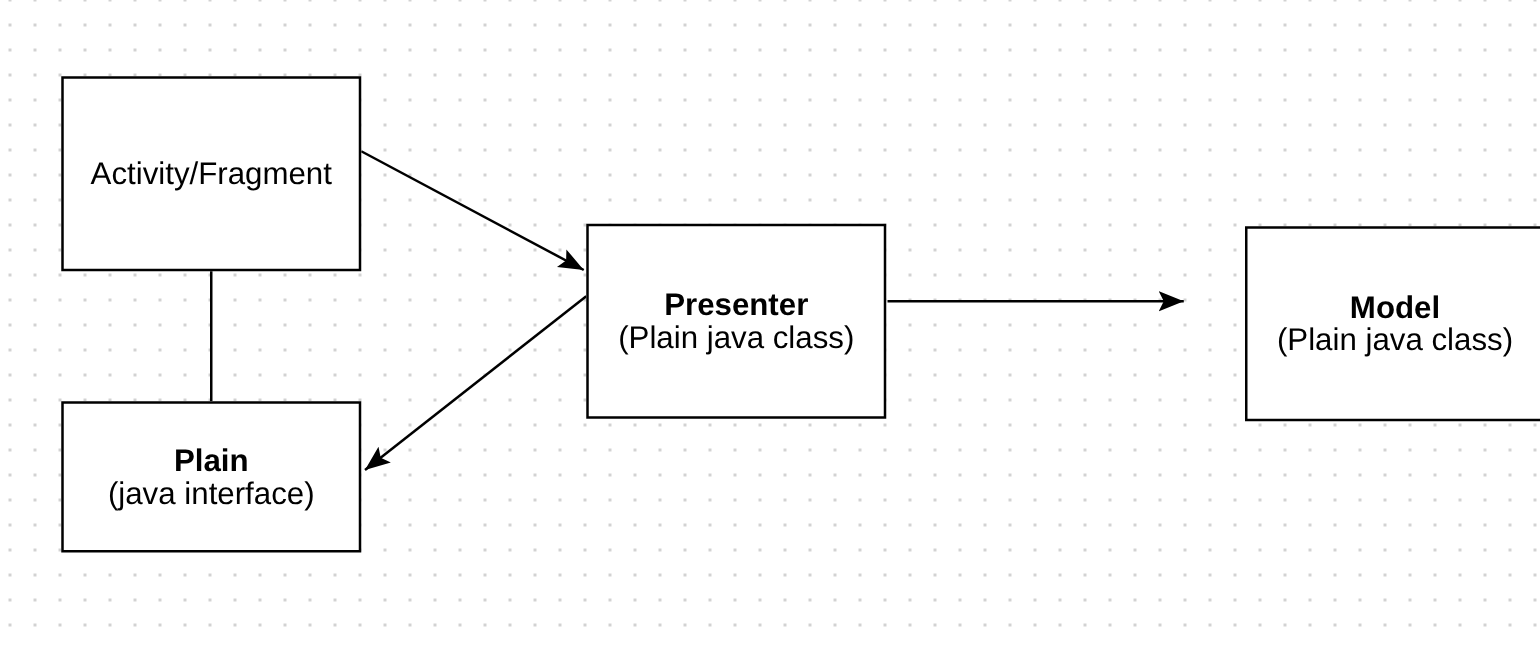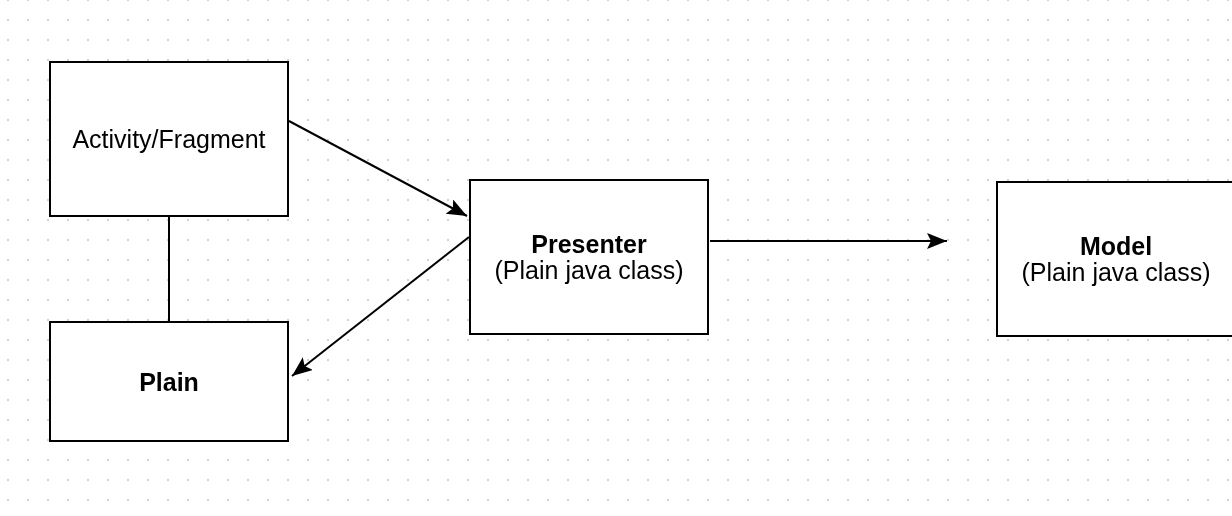--- a/index.html
+++ b/index.html
@@ -78,15 +78,16 @@
     <div>(Plain java class)</div>
   </div>
 
   <div class="node node-model">
     <div class="bold">Model</div>
     <div>(Plain java class)</div>
   </div>
 
   <div class="node node-view">
     <div class="bold">Plain</div>
+    <div>(java interface)</div>
   </div>
 
 </div>
 
 </body></html>

